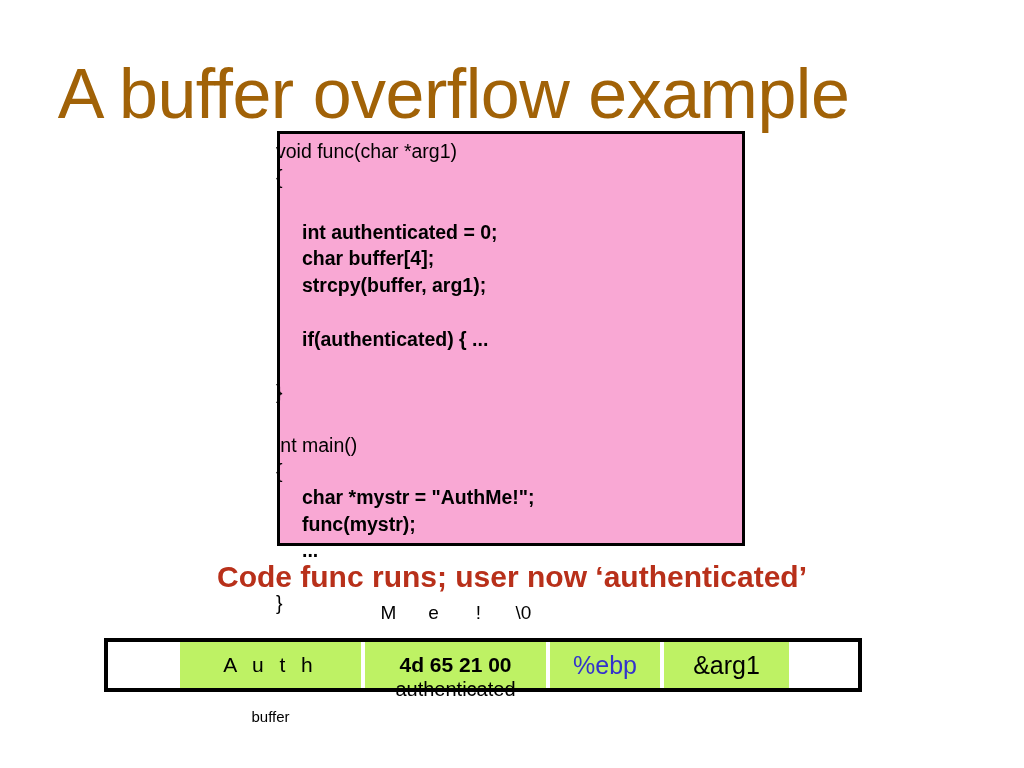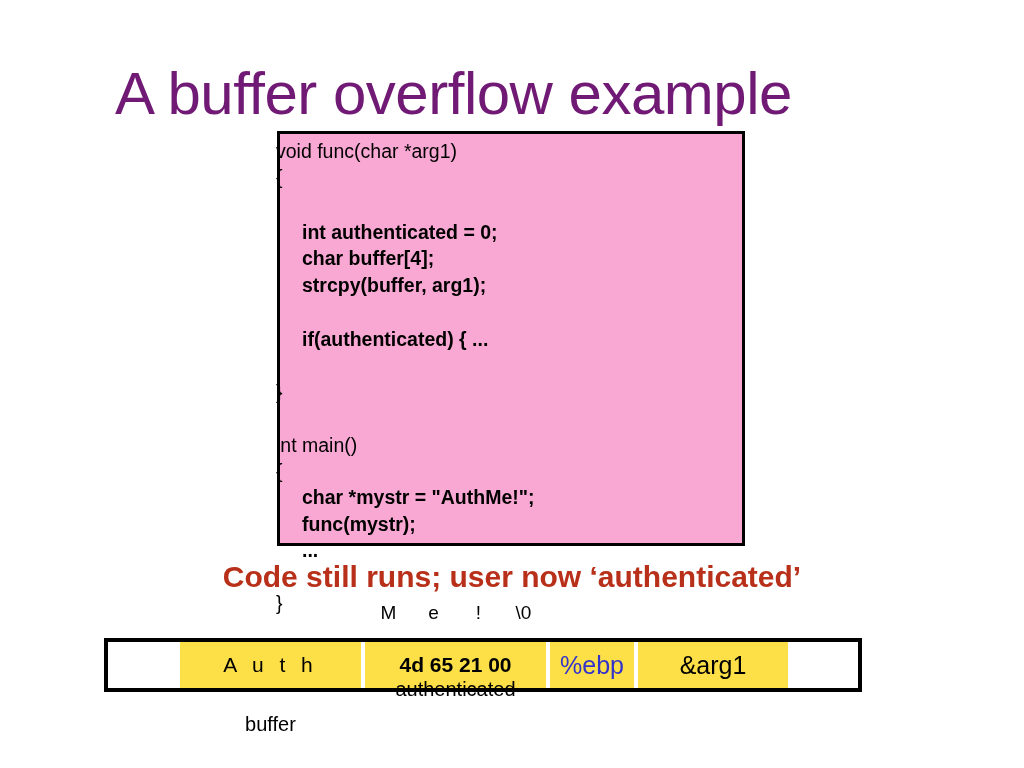--- a/index.html
+++ b/index.html
@@ -17,26 +17,26 @@
     color: #000000;
   }
 
   
   #slide-title {
     position: absolute;
     left: 0;
     top: 58px;
     width: 907px;
     text-align: center;
-    font-size: 60px;
+    font-size: 70px;
     line-height: 72px;
     font-weight: 400;
     letter-spacing: -0.5px;
     white-space: nowrap;
-    color: #701a75;
+    color: #a16207;
   }
 
   
   #code-box {
     position: absolute;
     left: 277px;
     top: 131px;
     width: 468px;
     height: 415px;
     border: 3px solid #000000;
@@ -107,21 +107,21 @@
     align-items: stretch;
   }
   .mem-cell {
     display: flex;
     align-items: center;
     justify-content: center;
     font-size: 21px;
     line-height: 24px;
     white-space: nowrap;
     box-sizing: border-box;
-    background: #fde047;
+    background: #bef264;
     margin-right: 4px;
   }
   .mem-cell.empty {
     background: #ffffff;
     margin-right: 0;
   }
   .mem-cell.last { margin-right: 0; }
   .mem-cell.reg {
     color: #3333cc;
     font-size: 25px;
@@ -129,24 +129,23 @@
   .mem-cell.ptr { font-size: 25px; }
   .mem-cell .sp-letters { letter-spacing: 5px; }
 
   
   #label-buffer {
     position: absolute;
     left: 180px;
     top: 704px;
     width: 181px;
     text-align: center;
-    font-size: 20px;
+    font-size: 15px;
     line-height: 26px;
     white-space: nowrap;
-    margin-top: 7px;
   }
   #label-authenticated {
     position: absolute;
     left: 365px;
     top: 676px;
     width: 181px;
     text-align: center;
     font-size: 20px;
     line-height: 26px;
     white-space: nowrap;
@@ -154,39 +153,39 @@
 </style>
 </head>
 <body>
 
 <div id="slide-title">A buffer overflow example</div>
 
 <div id="code-box">
   <div id="code-listing"><span class="code-line">void func(char *arg1)</span><span class="code-line">{</span><span class="code-line bold indent">int authenticated = 0;</span><span class="code-line indent">char buffer[4];</span><span class="code-line indent">strcpy(buffer, arg1);</span><span class="code-line bold indent">if(authenticated) { ...</span><span class="code-line blank"></span><span class="code-line">}</span><span class="code-line blank"></span><span class="code-line">int main()</span><span class="code-line">{</span><span class="code-line indent">char *mystr = "AuthMe!";</span><span class="code-line indent">func(mystr);</span><span class="code-line indent">...</span><span class="code-line blank"></span><span class="code-line">}</span></div>
 </div>
 
-<div id="result-caption">Code still runs; user now ‘authenticated’</div>
+<div id="result-caption">Code func runs; user now ‘authenticated’</div>
 
 <div id="ascii-row">
     <span class="ascii-char">M</span>
     <span class="ascii-char">e</span>
     <span class="ascii-char">!</span>
     <span class="ascii-char">\0</span>
   </div>
 
 <div id="memory-table">
     <div class="mem-cell empty" style="width: 72px;"></div>
     <div class="mem-cell" style="width: 181px;">
       <span class="sp-letters">A u t h</span>
     </div>
     <div class="mem-cell" style="width: 181px; font-weight: bold;">
       <span>4d 65 21 00</span>
     </div>
-    <div class="mem-cell reg" style="width: 84px;">
+    <div class="mem-cell reg" style="width: 110px;">
       <span>%ebp</span>
     </div>
-    <div class="mem-cell ptr last" style="width: 150px;">
+    <div class="mem-cell ptr last" style="width: 125px;">
       <span>&amp;arg1</span>
     </div>
   </div>
 
 <div id="label-buffer">buffer</div>
 <div id="label-authenticated">authenticated</div>
 
 </body></html>

